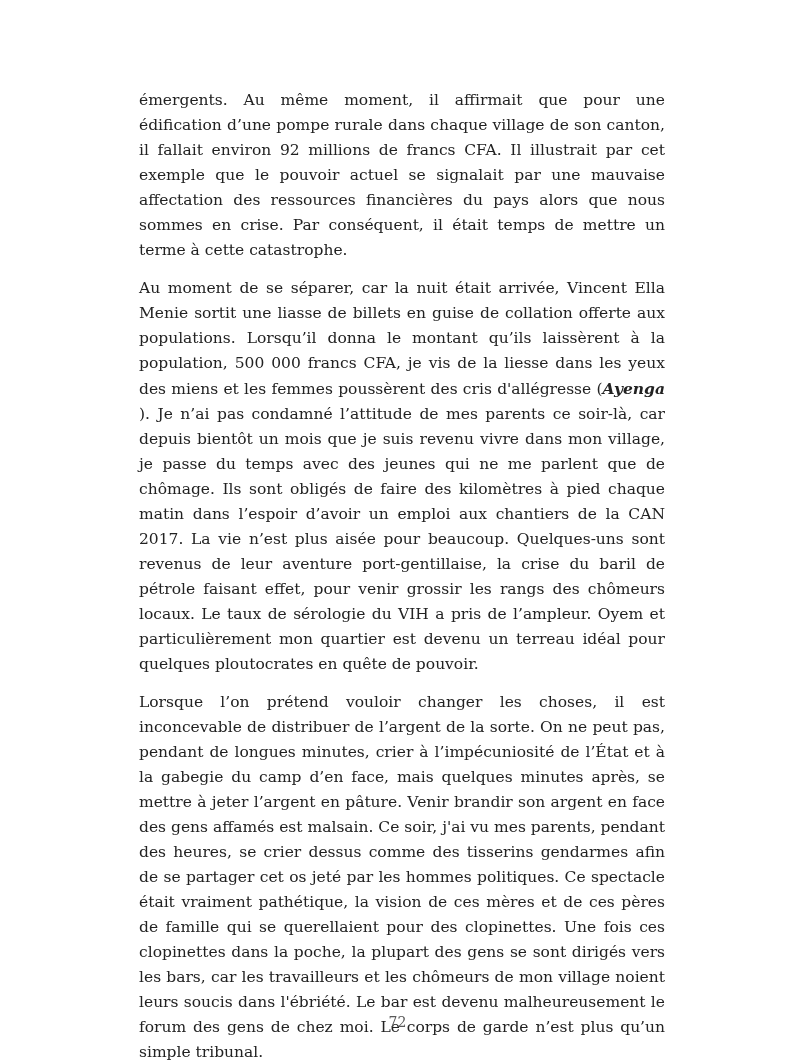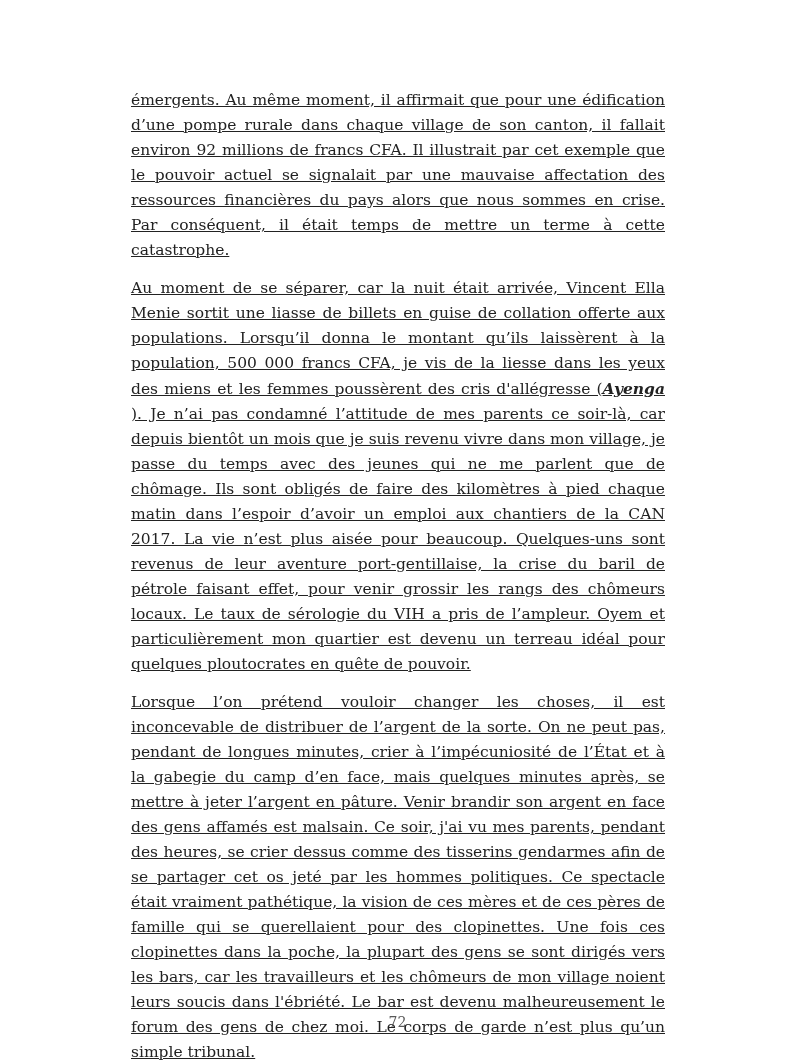--- a/index.html
+++ b/index.html
@@ -20,23 +20,22 @@
     top: 88px;
     left: 131px;
     width: 534px;
     color: #222222;
     font-size: 15.5px;
     line-height: 25px;
     text-align: justify;
     text-justify: inter-word;
   }
   .text-block p {
-    margin: 0 0 13px 0;
+    margin: 0 0 13px 8px;
     padding: 0;
-    text-decoration: underline;
   }
   .text-block p:last-child {
     margin-bottom: 0;
   }
   .run-bold-italic {
     font-weight: bold;
     font-style: italic;
   }
   .footer {
     position: absolute;

